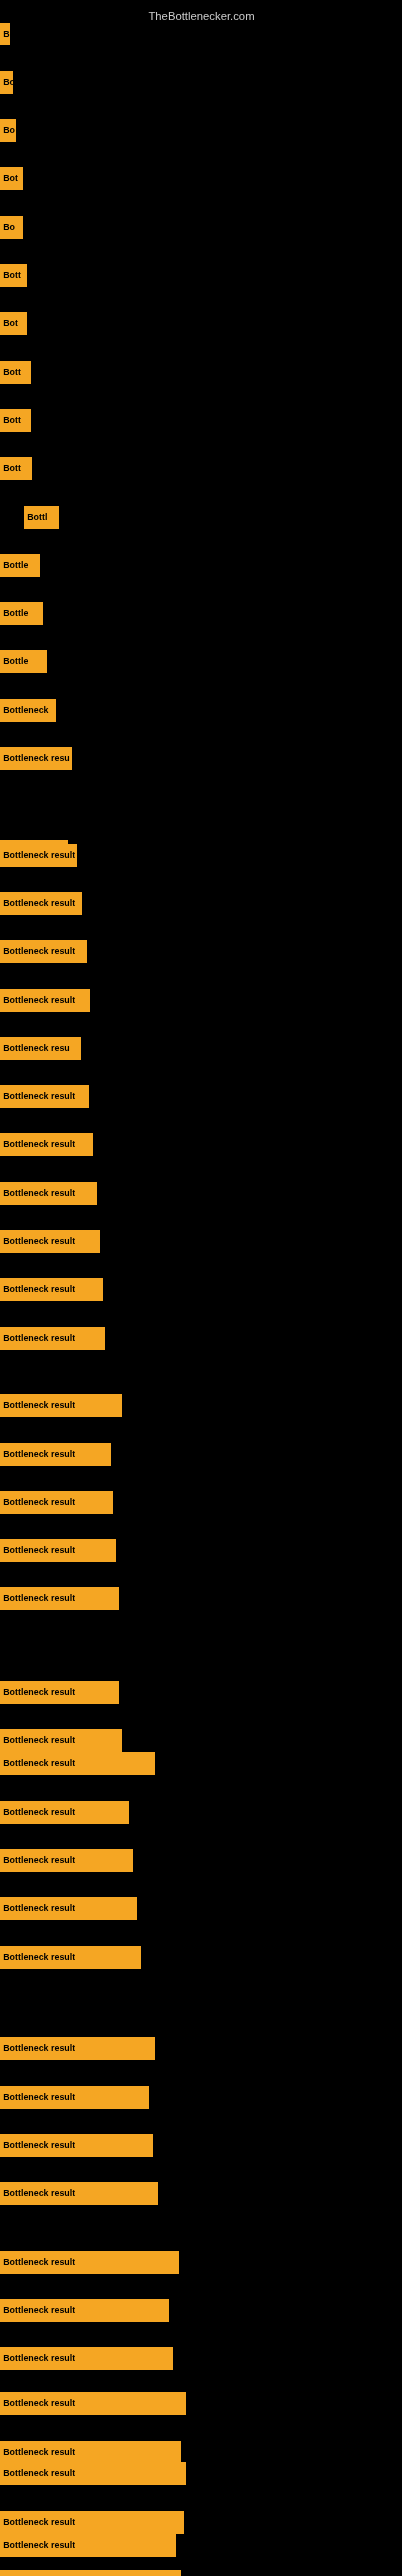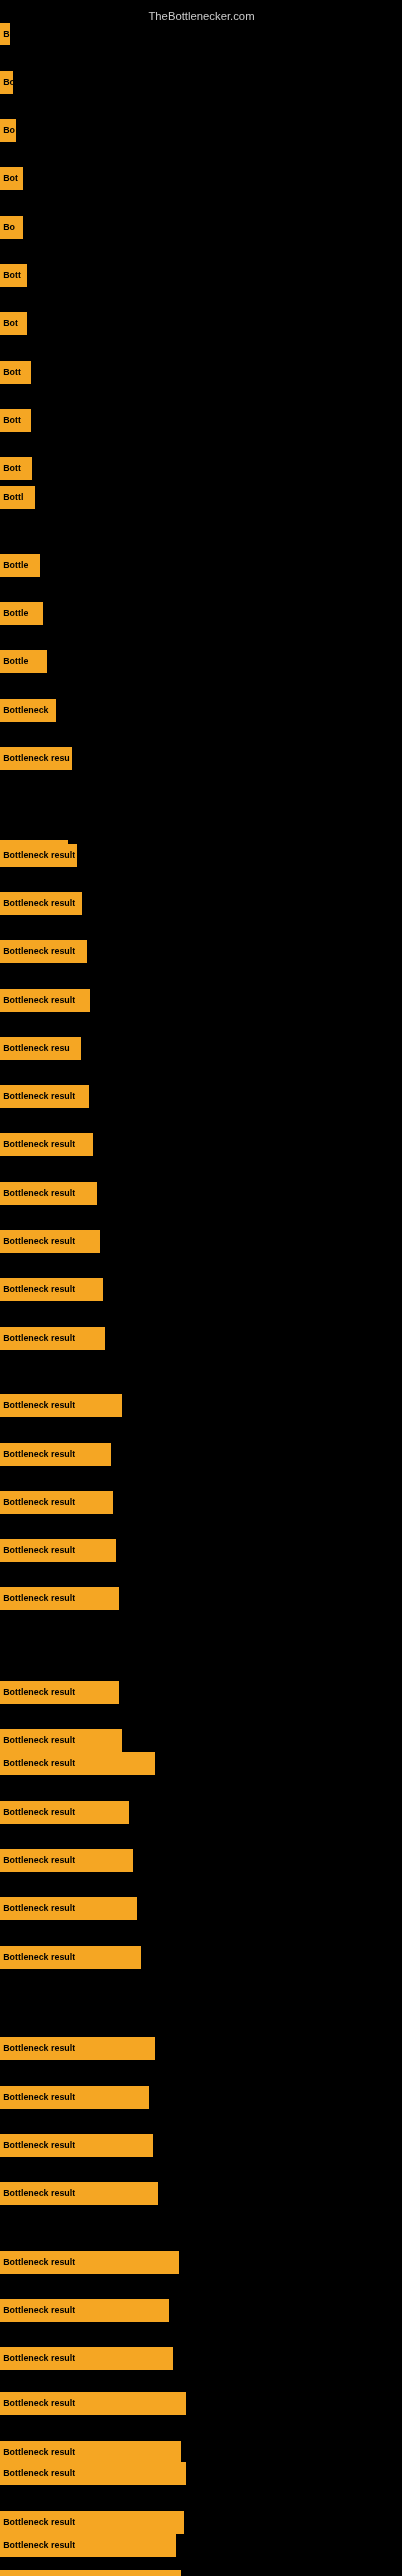--- a/index.html
+++ b/index.html
@@ -98,21 +98,21 @@
     <div class="bar-container" style="top: 409px;">
       <div class="bar" style="width: 31px;">
         <span class="bar-label">Bott</span>
       </div>
     </div>
     <div class="bar-container" style="top: 457px;">
       <div class="bar" style="width: 32px;">
         <span class="bar-label">Bott</span>
       </div>
     </div>
-    <div class="bar-container" style="top: 486px;">
+    <div class="bar-container" style="top: 506px; padding-left: 24px;">
       <div class="bar" style="width: 35px;">
         <span class="bar-label">Bottl</span>
       </div>
     </div>
     <div class="bar-container" style="top: 554px;">
       <div class="bar" style="width: 40px;">
         <span class="bar-label">Bottle</span>
       </div>
     </div>
     <div class="bar-container" style="top: 602px;">

